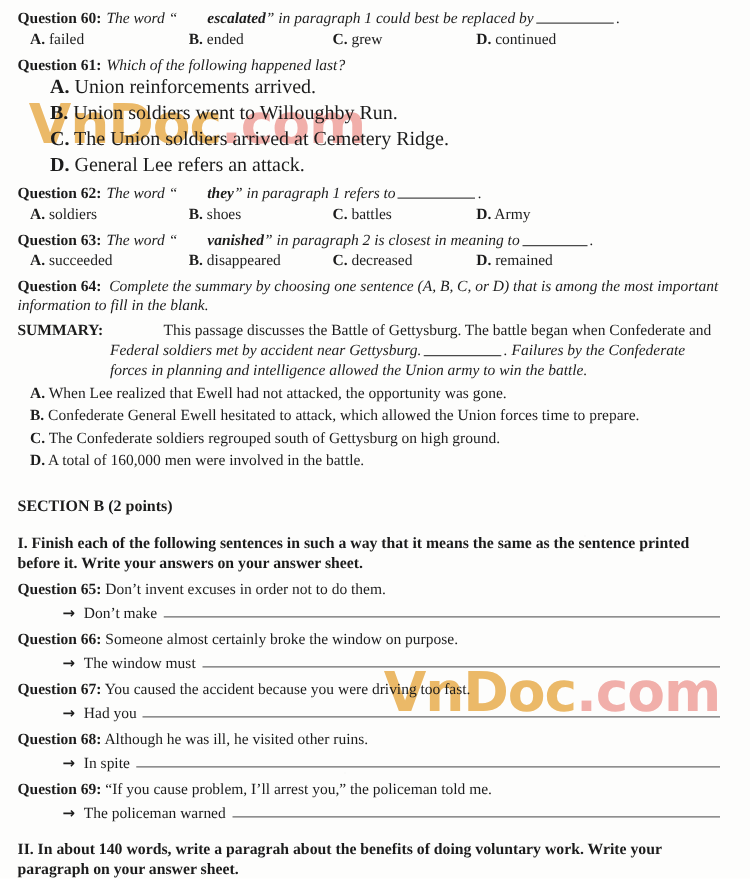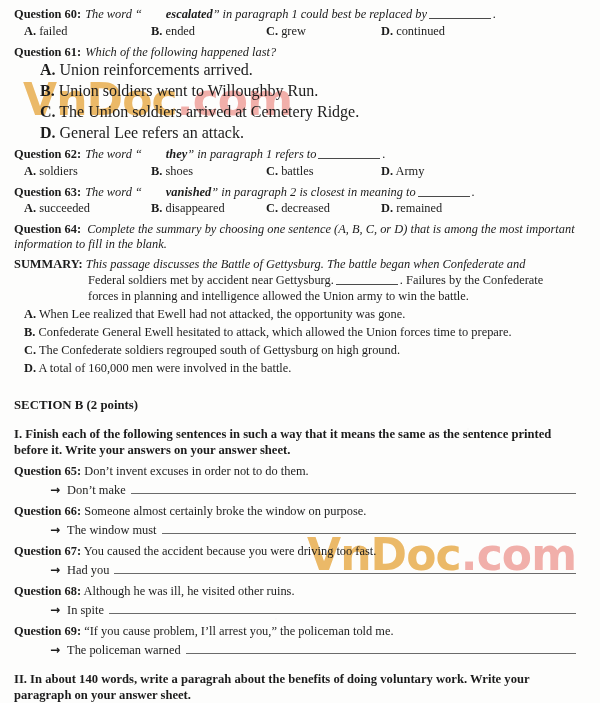--- a/index.html
+++ b/index.html
@@ -139,24 +139,25 @@
   .summary {
     margin-top: 5px;
     font-size: 12.4px;
     line-height: 1.26;
   }
   .summary .sum-label {
     font-weight: 700;
     font-style: normal;
   }
   .summary .sum-body {
-    font-style: italic;
+    margin-left: 45px;
   }
   .sum-l1 { text-indent: 0; }
   .sum-l2, .sum-l3 {
+    font-style: italic;
     padding-left: 74px;
   }
 
   
   .section-head {
     font-weight: 700;
     font-size: 12.8px;
     margin-top: 22px;
   }
   .part-head {

